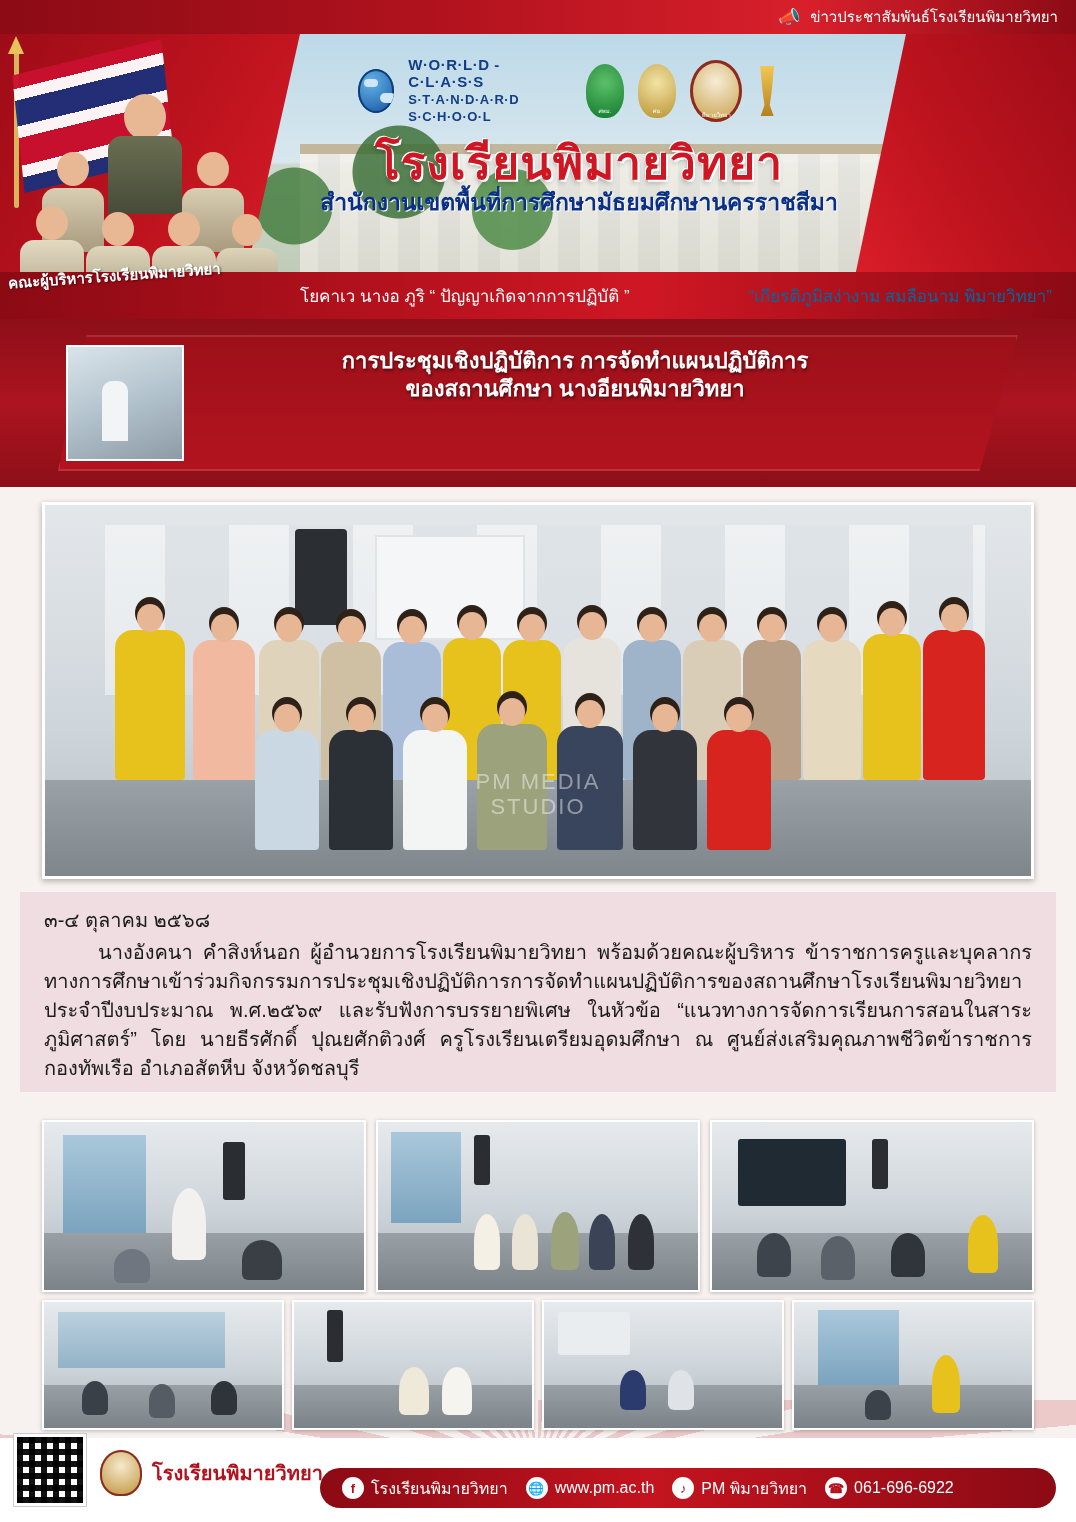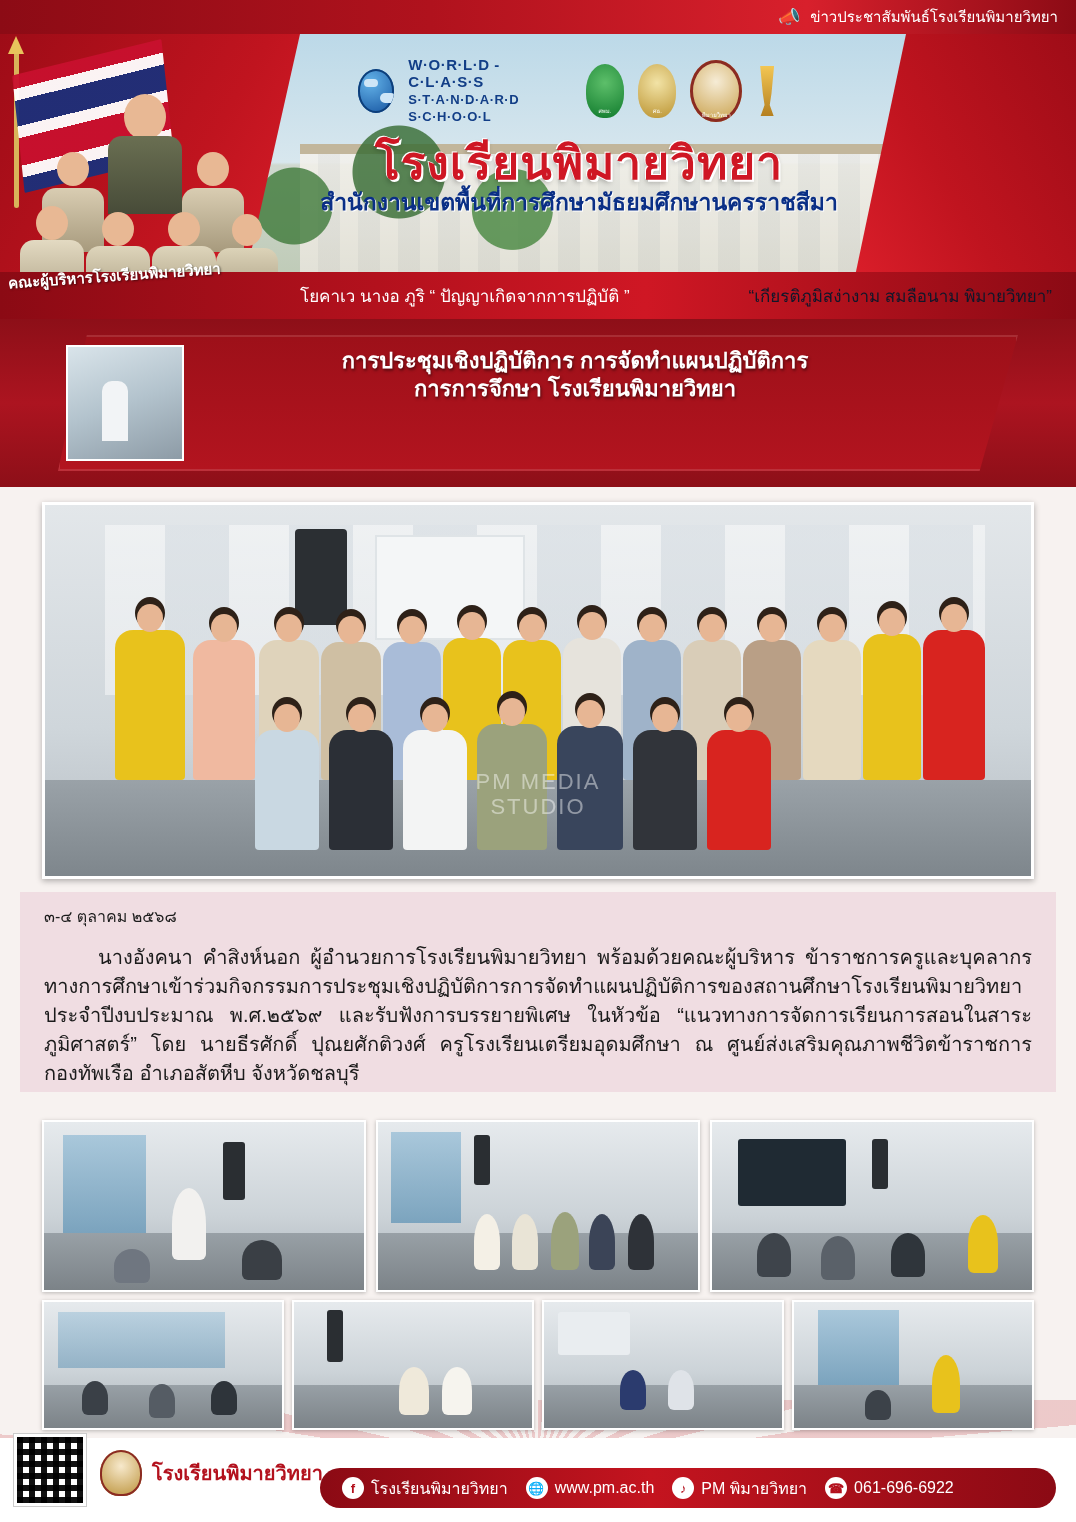--- a/index.html
+++ b/index.html
@@ -207,21 +207,21 @@
     font-size: 15px; font-weight: bold; color: #ffffff;
     transform: rotate(-4deg);
     text-shadow: 1px 1px 2px rgba(0,0,0,.5);
   }
   .motto-center {
     position: absolute; left: 300px; top: 282px;
     font-size: 17px; color: #ffffff;
   }
   .motto-right {
     position: absolute; right: 24px; top: 282px;
-    font-size: 17px; color: #0f172a;
+    font-size: 17px; color: #0369a1;
   }
 
   
   .title-band {
     position: absolute; left: 0; top: 319px;
     width: 1076px; height: 168px;
     background: linear-gradient(180deg, #8d0f18 0%, #ac1420 50%, #8d0f18 100%);
     overflow: hidden;
   }
   .title-band .worldmap {
@@ -316,21 +316,21 @@
   }
 
   
   .body-card {
     position: absolute; left: 20px; top: 892px;
     width: 1036px; height: 200px;
     background: #f0dde2;
     padding: 12px 24px 10px 24px;
   }
   .body-date {
-    font-size: 16px; color: #1b1b1b; margin-bottom: 14px;
+    font-size: 20px; color: #1b1b1b; margin-bottom: 2px;
   }
   .body-paragraph {
     font-size: 20px; color: #1b1b1b; line-height: 1.45; text-align: justify;
     text-indent: 54px;
   }
 
   
   .grid-top {
     position: absolute; left: 42px; top: 1120px;
     width: 992px; height: 172px;
@@ -514,21 +514,21 @@
         <ellipse cx="430" cy="45" rx="70" ry="26"></ellipse>
         <ellipse cx="520" cy="85" rx="44" ry="22"></ellipse>
         <ellipse cx="620" cy="60" rx="52" ry="24"></ellipse>
         <ellipse cx="680" cy="112" rx="30" ry="16"></ellipse>
       </g>
     </svg>
     <div class="title-shape"></div>
     <div class="title-thumb"></div>
     <div class="title-text">
       <div class="title-l1">การประชุมเชิงปฏิบัติการ การจัดทำแผนปฏิบัติการ</div>
-      <div class="title-l2">การการจึกษา โรงเรียนพิมายวิทยา</div>
+      <div class="title-l2">ของสถานศึกษา นางอียนพิมายวิทยา</div>
     </div>
   </div>
 
   <div class="main-photo">
     <div class="room-wall"></div>
     <div class="room-panel"></div>
     <div class="speaker-box"></div>
     <div class="screen-white"></div>
     <div class="stage-floor"></div>
 

